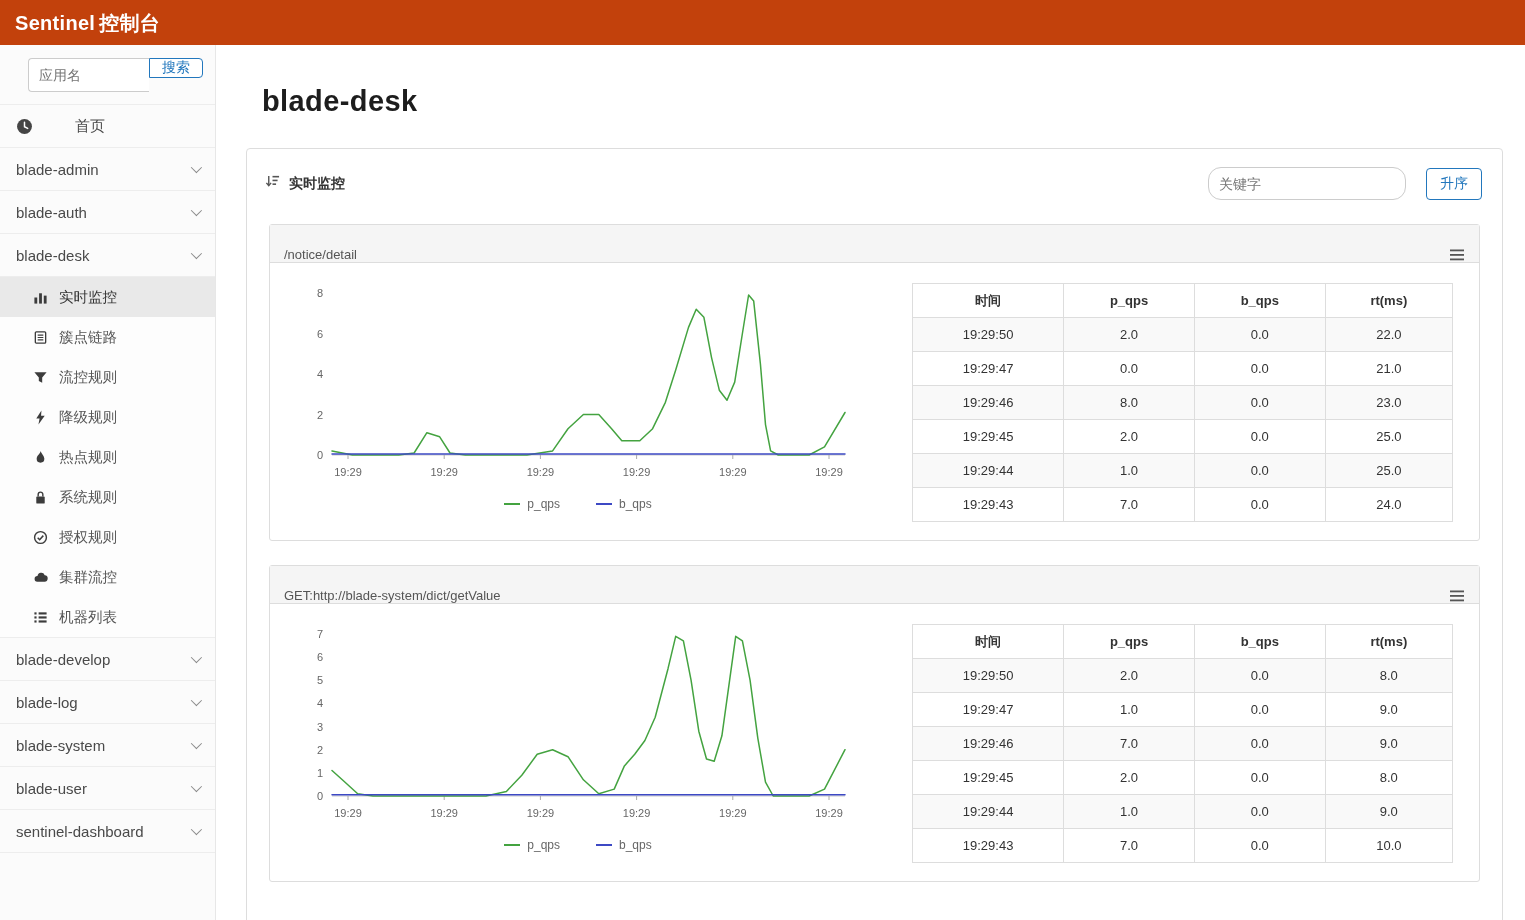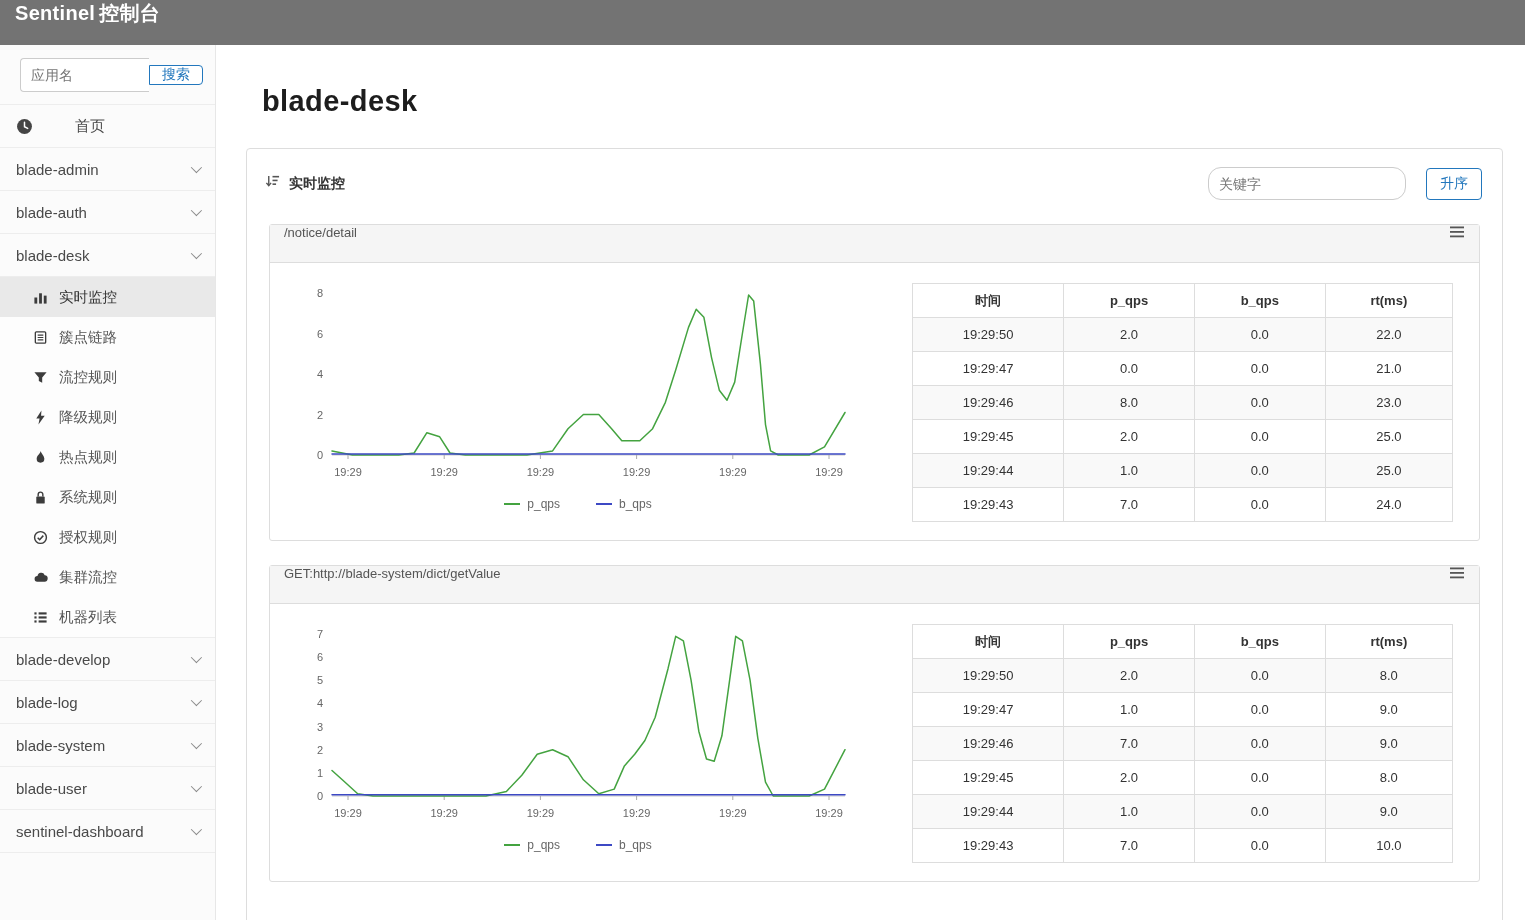--- a/index.html
+++ b/index.html
@@ -5,31 +5,31 @@
   * { box-sizing: border-box; }
   html,body { margin:0; padding:0; }
   body {
     width:1525px; height:920px; overflow:hidden;
     font-family:"Liberation Sans", sans-serif;
     background:#fff; color:#333;
   }
   
   .app-header {
     position:fixed; top:0; left:0; right:0; height:45px;
-    background:#737373; color:#fff; display:flex; align-items:flex-start;
-    padding:0 15px; z-index:10;
+    background:#c2410c; color:#fff; display:flex; align-items:flex-end;
+    padding:8px 15px; z-index:10;
   }
   .brand { font-size:20px; font-weight:bold; letter-spacing:.3px; }
   .brand .rest { font-weight:bold; margin-left:4px; }
   
   .sidebar {
     position:fixed; top:45px; left:0; bottom:0; width:216px;
     background:#fbfbfb; border-right:1px solid #e7e7e7; z-index:5;
   }
-  .search-row { display:flex; padding:13px 12px 12px 20px;align-items:center; }
+  .search-row { display:flex; padding:13px 12px 12px 28px; }
   .search-row input {
     flex:1; width:0; height:34px; border:1px solid #ccc; border-right:none;
     border-radius:4px 0 0 4px; padding:0 10px; font-size:14px; color:#555;
     outline:none; background:#fff; font-family:inherit;
   }
   .search-row button {
     height:20px; padding:0 12px; background:#fff; border:1px solid #2277bd;
     color:#2277bd; border-radius:0 4px 4px 0; font-size:14px; cursor:pointer;
     font-family:inherit;
   }
@@ -71,21 +71,21 @@
     padding:0 10px; font-size:14px; color:#555; outline:none; font-family:inherit;
   }
   .btn-asc {
     height:32px; padding:0 13px; background:#fff; border:1px solid #2277bd;
     color:#2277bd; border-radius:4px; font-size:14px; cursor:pointer; font-family:inherit;
   }
   
   .card { margin:10px 22px 24px 22px; border:1px solid #ddd; border-radius:3px; }
   .card-header {
     height:38px; background:#f5f5f5; border-bottom:1px solid #ddd;
-    display:flex; align-items:flex-start; padding:0 14px; font-size:13px; color:#555;
+    display:flex; align-items:flex-end; padding:0 14px; font-size:13px; color:#555;
   }
   .menu-icon { margin-left:auto; display:inline-flex; cursor:pointer; }
   .card-body { display:flex; align-items:flex-start; padding:20px 12px 18px 8px; }
   .chart-block { width:600px; display:flex; flex-direction:column; align-items:center; }
   .chart-block svg text { font-size:11px; fill:#666; font-family:"Liberation Sans",sans-serif; }
   .legend { margin-top:14px; display:flex; gap:36px; align-items:center; font-size:12px; color:#666; }
   .legend-item { display:inline-flex; align-items:center; }
   .swatch { width:16px; height:2px; display:inline-block; margin-right:7px; }
   
   .tbl-wrap { flex:1; margin:0 14px 0 34px; }

